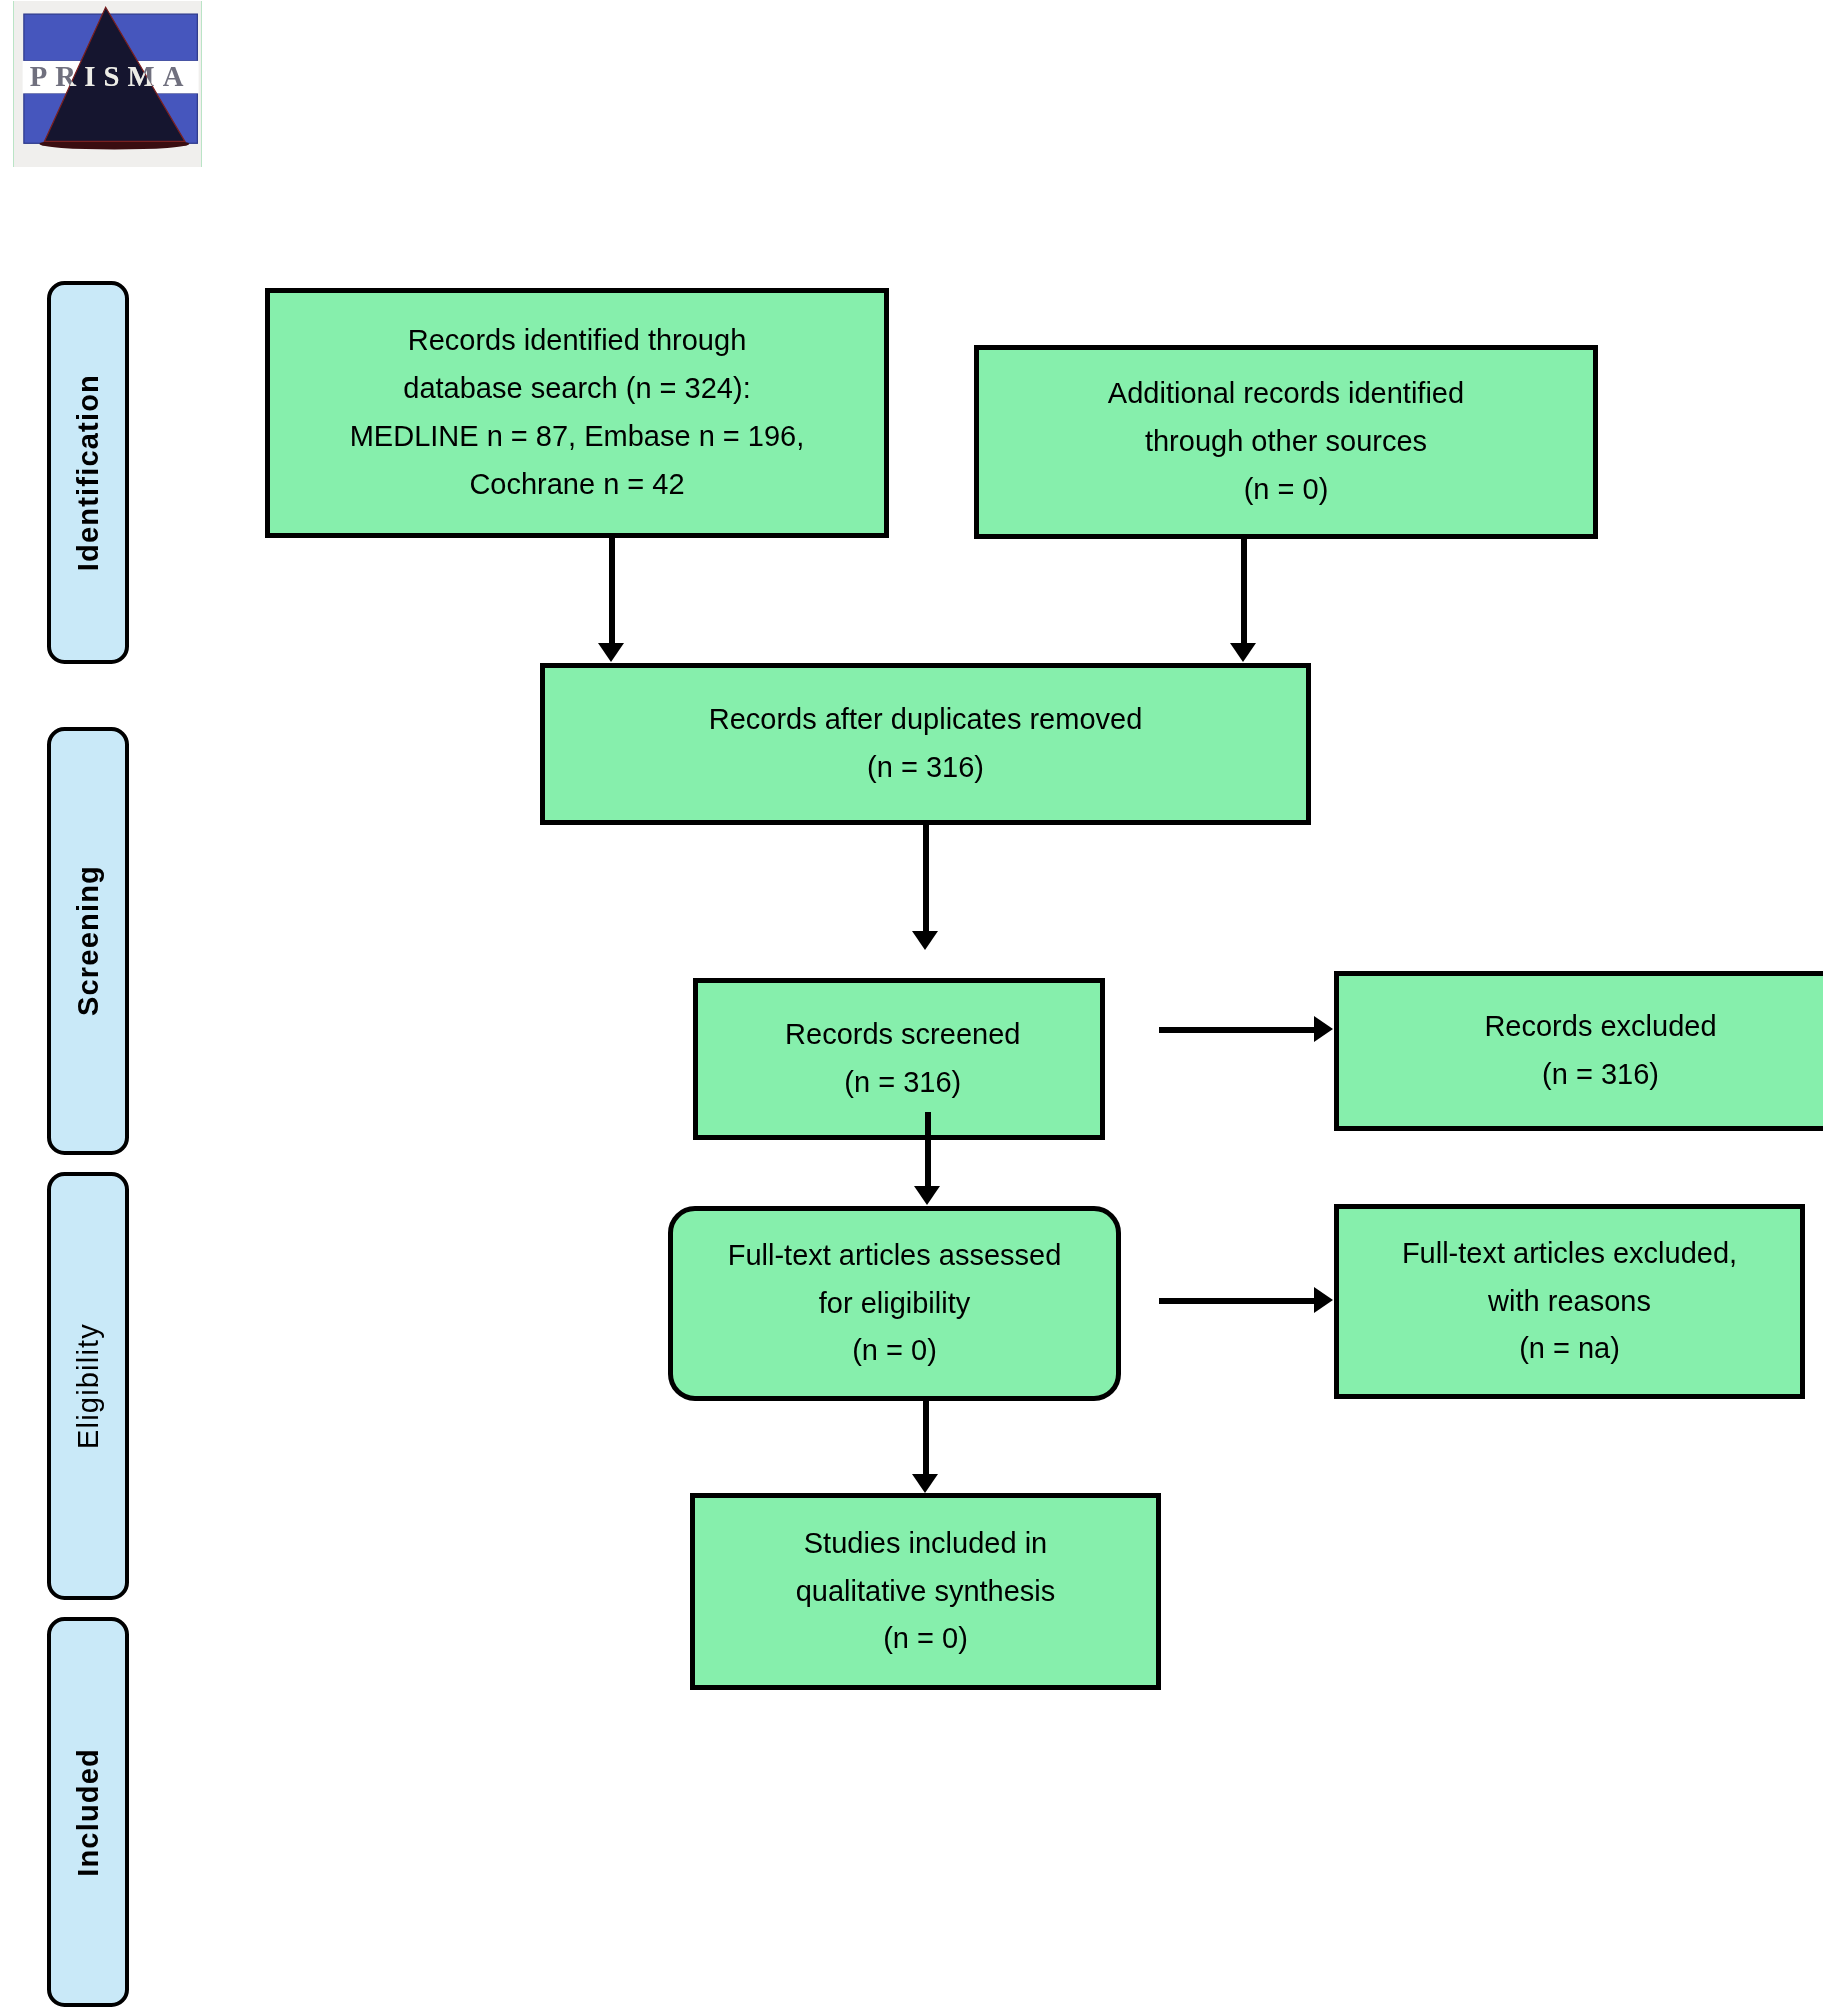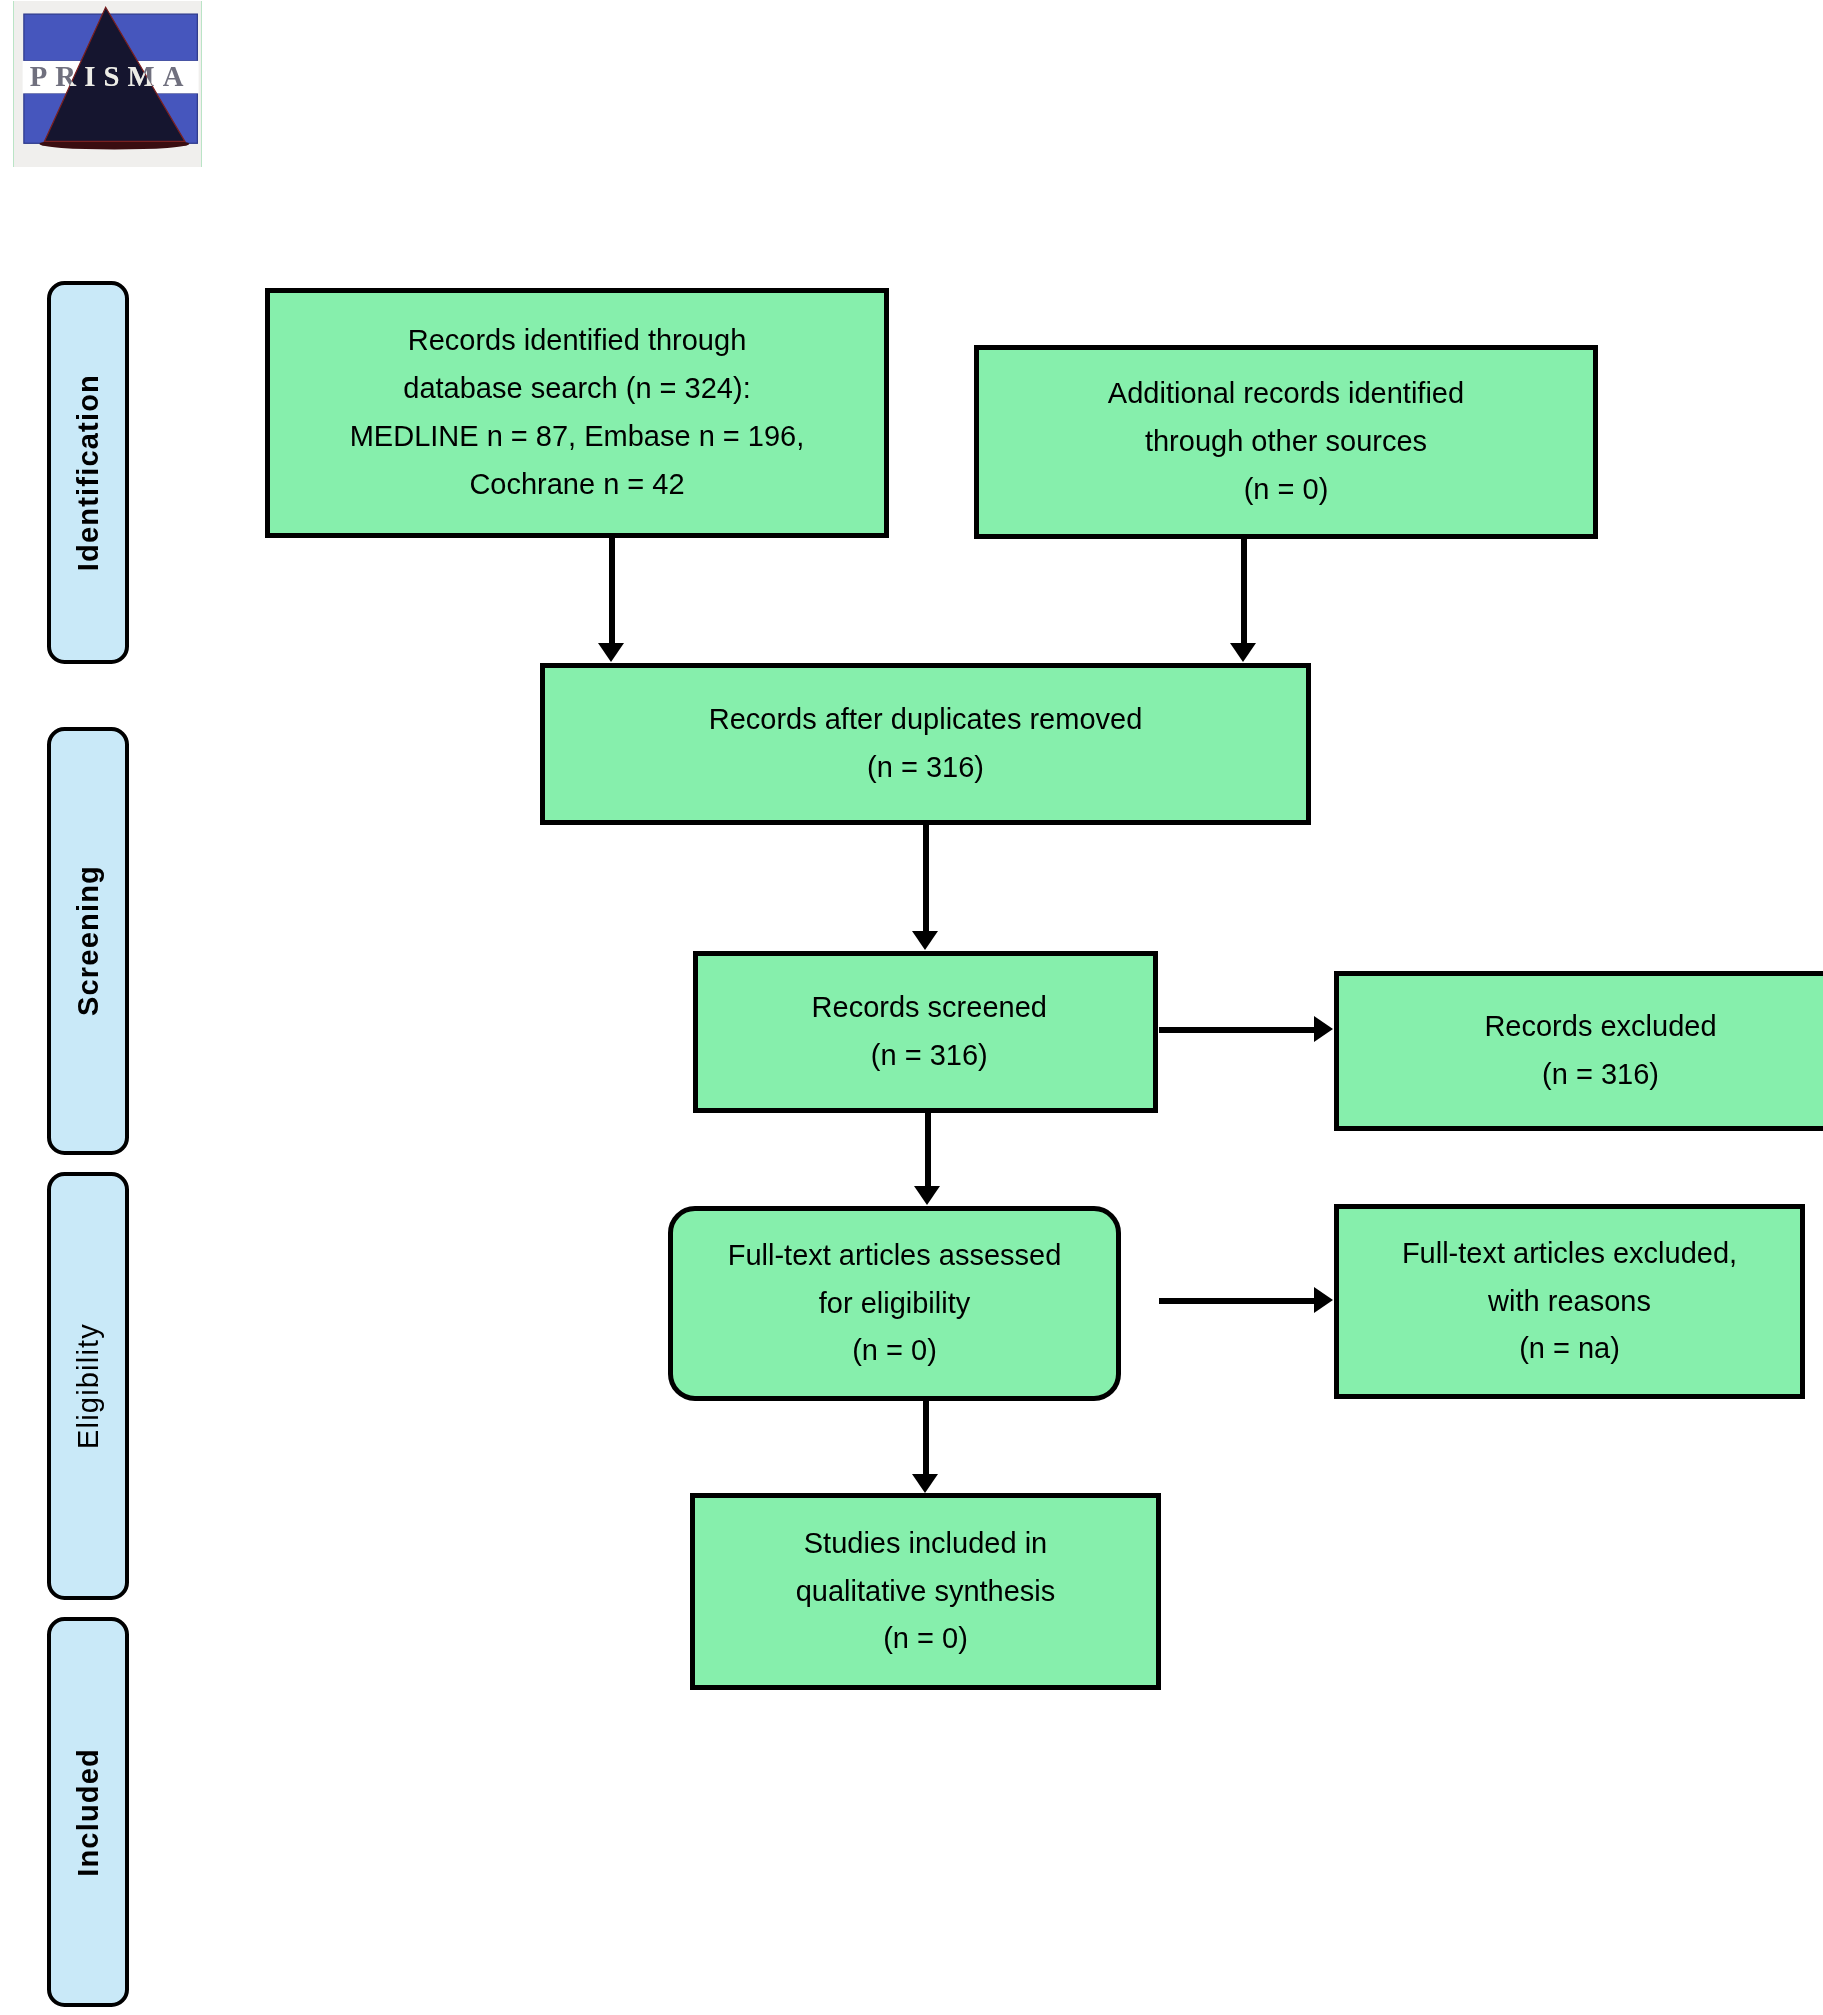--- a/index.html
+++ b/index.html
@@ -58,21 +58,21 @@
     box-sizing: border-box;
     display: flex; align-items: center; justify-content: center;
     text-align: center;
     font-size: 29px; line-height: 1.65;
     white-space: pre-line;
     padding: 0 12.5px;
   }
   .box-records-identified { left: 265px;  top: 288px;  width: 624px; height: 250px; }
   .box-additional-records { left: 974px; top: 345px;  width: 624px; height: 194px; }
   .box-after-duplicates   { left: 540px;  top: 663px; width: 771px; height: 162px; }
-  .box-records-screened   { left: 693px; top: 951px; width: 465px;  height: 162px; padding-left: 20px; }
+  .box-records-screened   { left: 693px; top: 978px; width: 412px;  height: 162px; padding-left: 20px; }
   .box-records-excluded   { left: 1334px; top: 951px; width: 533px;  height: 160px; margin-top: 20px; }
   .box-fulltext-assessed  { left: 668px; top: 1206px; width: 453px;  height: 195px; border-radius: 27px; }
   .box-fulltext-excluded  { left: 1334px; top: 1204px; width: 471px;  height: 195px; }
   .box-studies-included   { left: 690px; top: 1493px; width: 471px;  height: 197px; }
 
   
   .arrow-v {
     position: absolute; width: 6.2px; background: #000;
   }
   .arrow-v::after {

